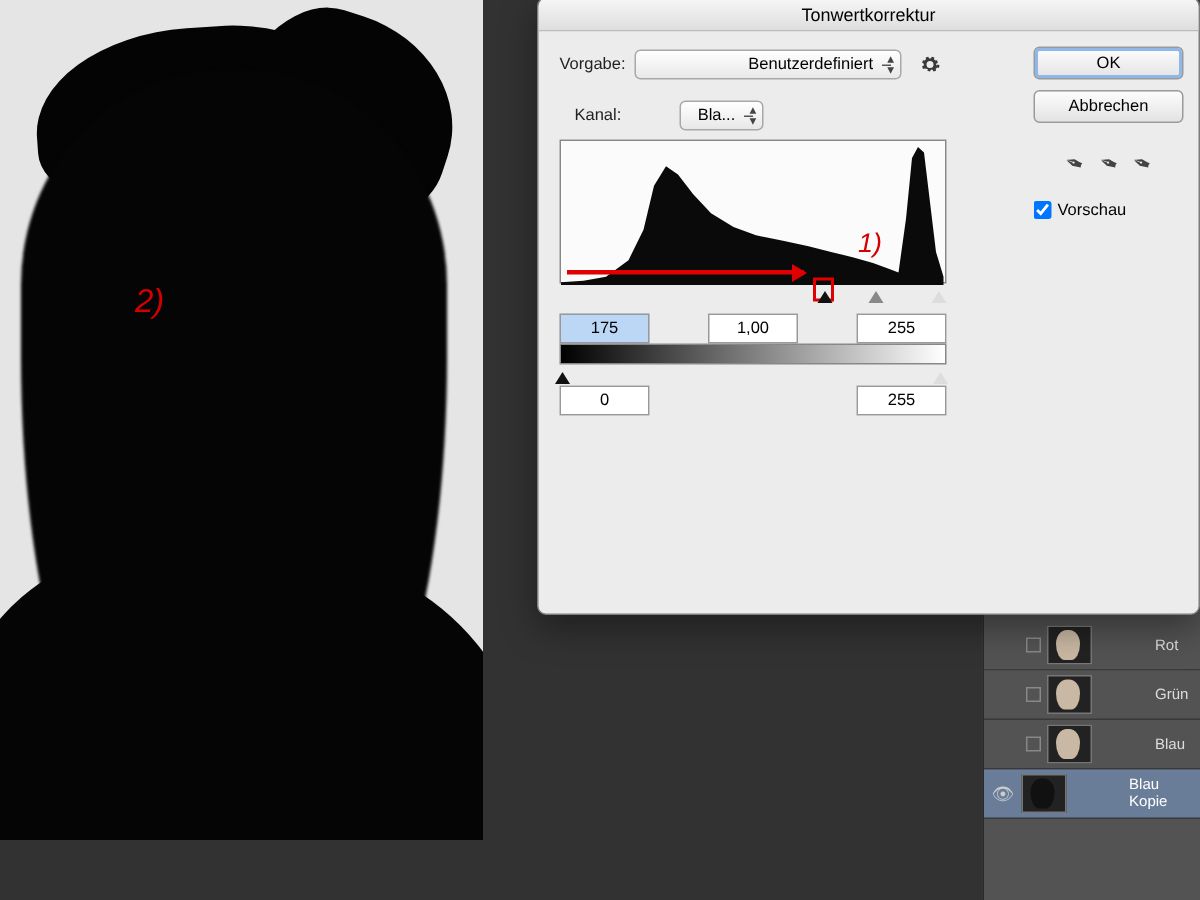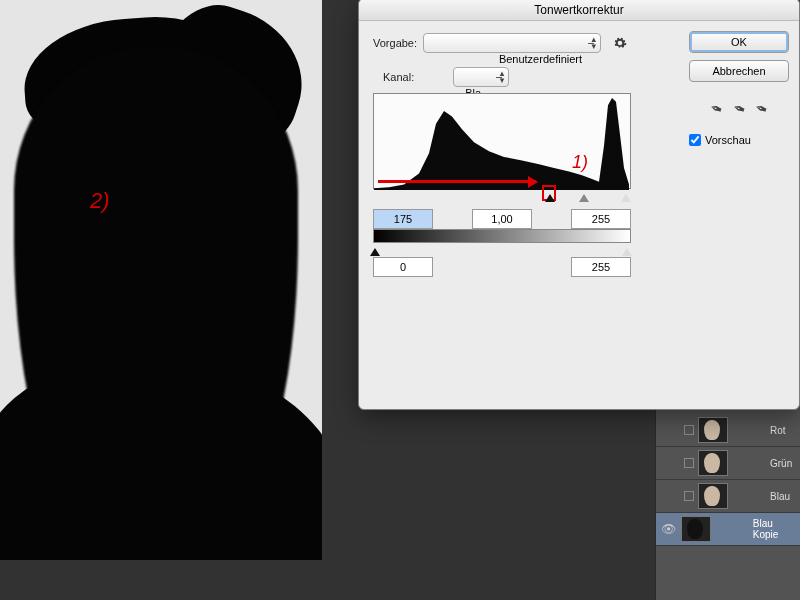--- a/index.html
+++ b/index.html
@@ -9,21 +9,21 @@
 .canvas .head{position:absolute;left:24px;top:46px;width:284px;height:480px;background:#050505;border-radius:48% 48% 30% 30%/30% 30% 60% 60%;filter:blur(1px);}
 .canvas .hair1{position:absolute;left:34px;top:18px;width:230px;height:120px;background:#040404;border-radius:50% 50% 40% 40%/60% 70% 40% 40%;transform:rotate(-4deg);}
 .canvas .hair2{position:absolute;left:164px;top:10px;width:150px;height:130px;background:#040404;border-radius:40% 60% 40% 40%/70% 60% 40% 40%;transform:rotate(18deg);}
 .canvas .shoulder{position:absolute;left:-20px;top:360px;width:380px;height:260px;background:#050505;border-radius:40% 50% 0 0/50% 60% 0 0;}
 .canvas .annot2{position:absolute;left:100px;top:188px;color:#d40000;font-size:22px;font-weight:normal;font-style:italic;}
 .dialog{position:absolute;left:358px;top:-2px;width:442px;height:412px;background:#ececec;border:1px solid #7d7d7d;border-radius:6px;box-shadow:0 8px 24px rgba(0,0,0,.4);}
 .dlg-title{height:22px;text-align:center;line-height:22px;border-bottom:1px solid #bcbcbc;background:linear-gradient(#f6f6f6,#dedede);border-radius:6px 6px 0 0;font-size:12px;}
 .dlg-body{position:relative;padding:10px;}
 .row{display:flex;align-items:center;gap:6px;}
 .lbl{color:#222;}
-.sel{background:linear-gradient(#fff,#e8e8e8);border:1px solid #a8a8a8;border-radius:4px;height:20px;line-height:18px;padding:16px 18px 0 6px;position:relative;display:inline-block;text-align:right;}
+.sel{background:linear-gradient(#fff,#e8e8e8);border:1px solid #a8a8a8;border-radius:4px;height:20px;line-height:18px;padding:0 18px 0 6px;position:relative;display:inline-block;text-align:right;}
 .sel::after{content:"";position:absolute;right:6px;top:4px;width:6px;height:10px;background:linear-gradient(#555,#555) center/6px 1px no-repeat;}
 .sel .arrows{position:absolute;right:4px;top:2px;font-size:9px;line-height:7px;color:#444;}
 .preset-row{margin-left:4px;margin-top:2px;}
 .preset-row .sel{width:178px;}
 .gear{width:14px;height:14px;margin-left:6px;display:inline-block;}
 .gear svg{width:14px;height:14px;fill:#3a3a3a;}
 .btncol{position:absolute;right:10px;top:10px;width:100px;display:flex;flex-direction:column;gap:7px;}
 .btn{background:linear-gradient(#fdfdfd,#e3e3e3);border:1px solid #9a9a9a;border-radius:4px;height:22px;line-height:20px;text-align:center;cursor:pointer;}
 .btn.def{box-shadow:0 0 0 2px #8db8e8 inset;}
 .eyedrops{display:flex;gap:10px;justify-content:center;margin-top:10px;}

